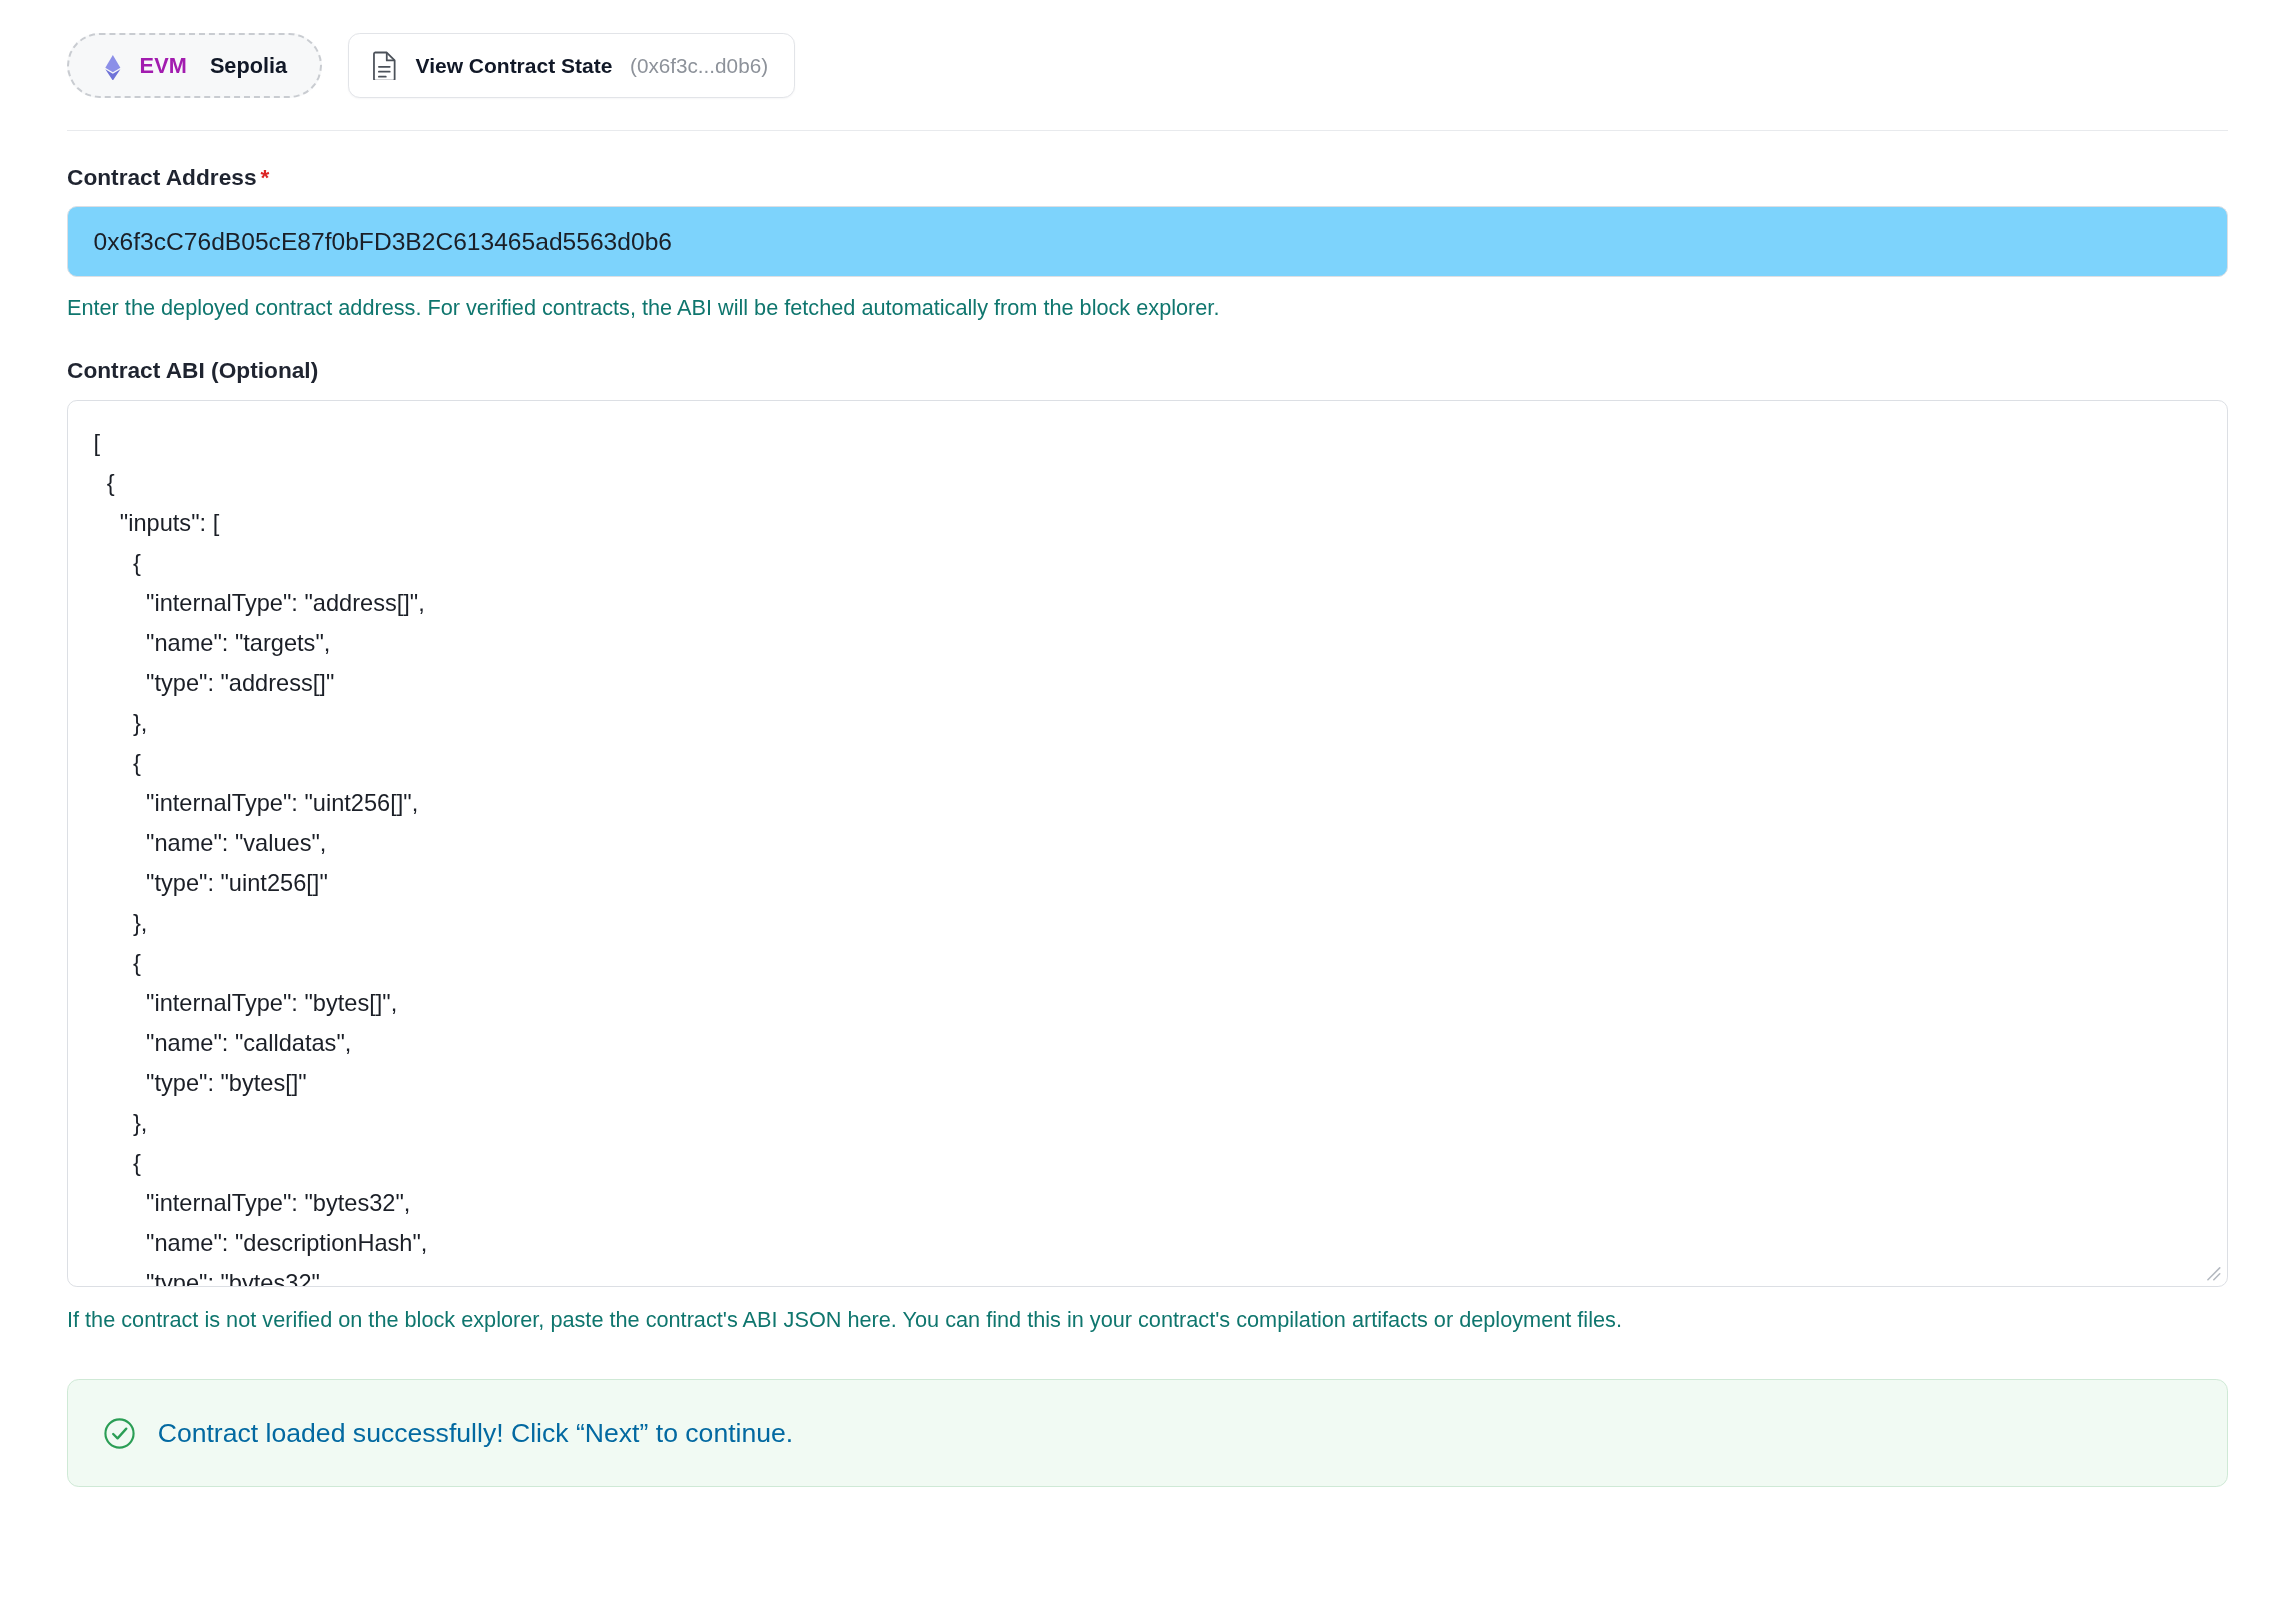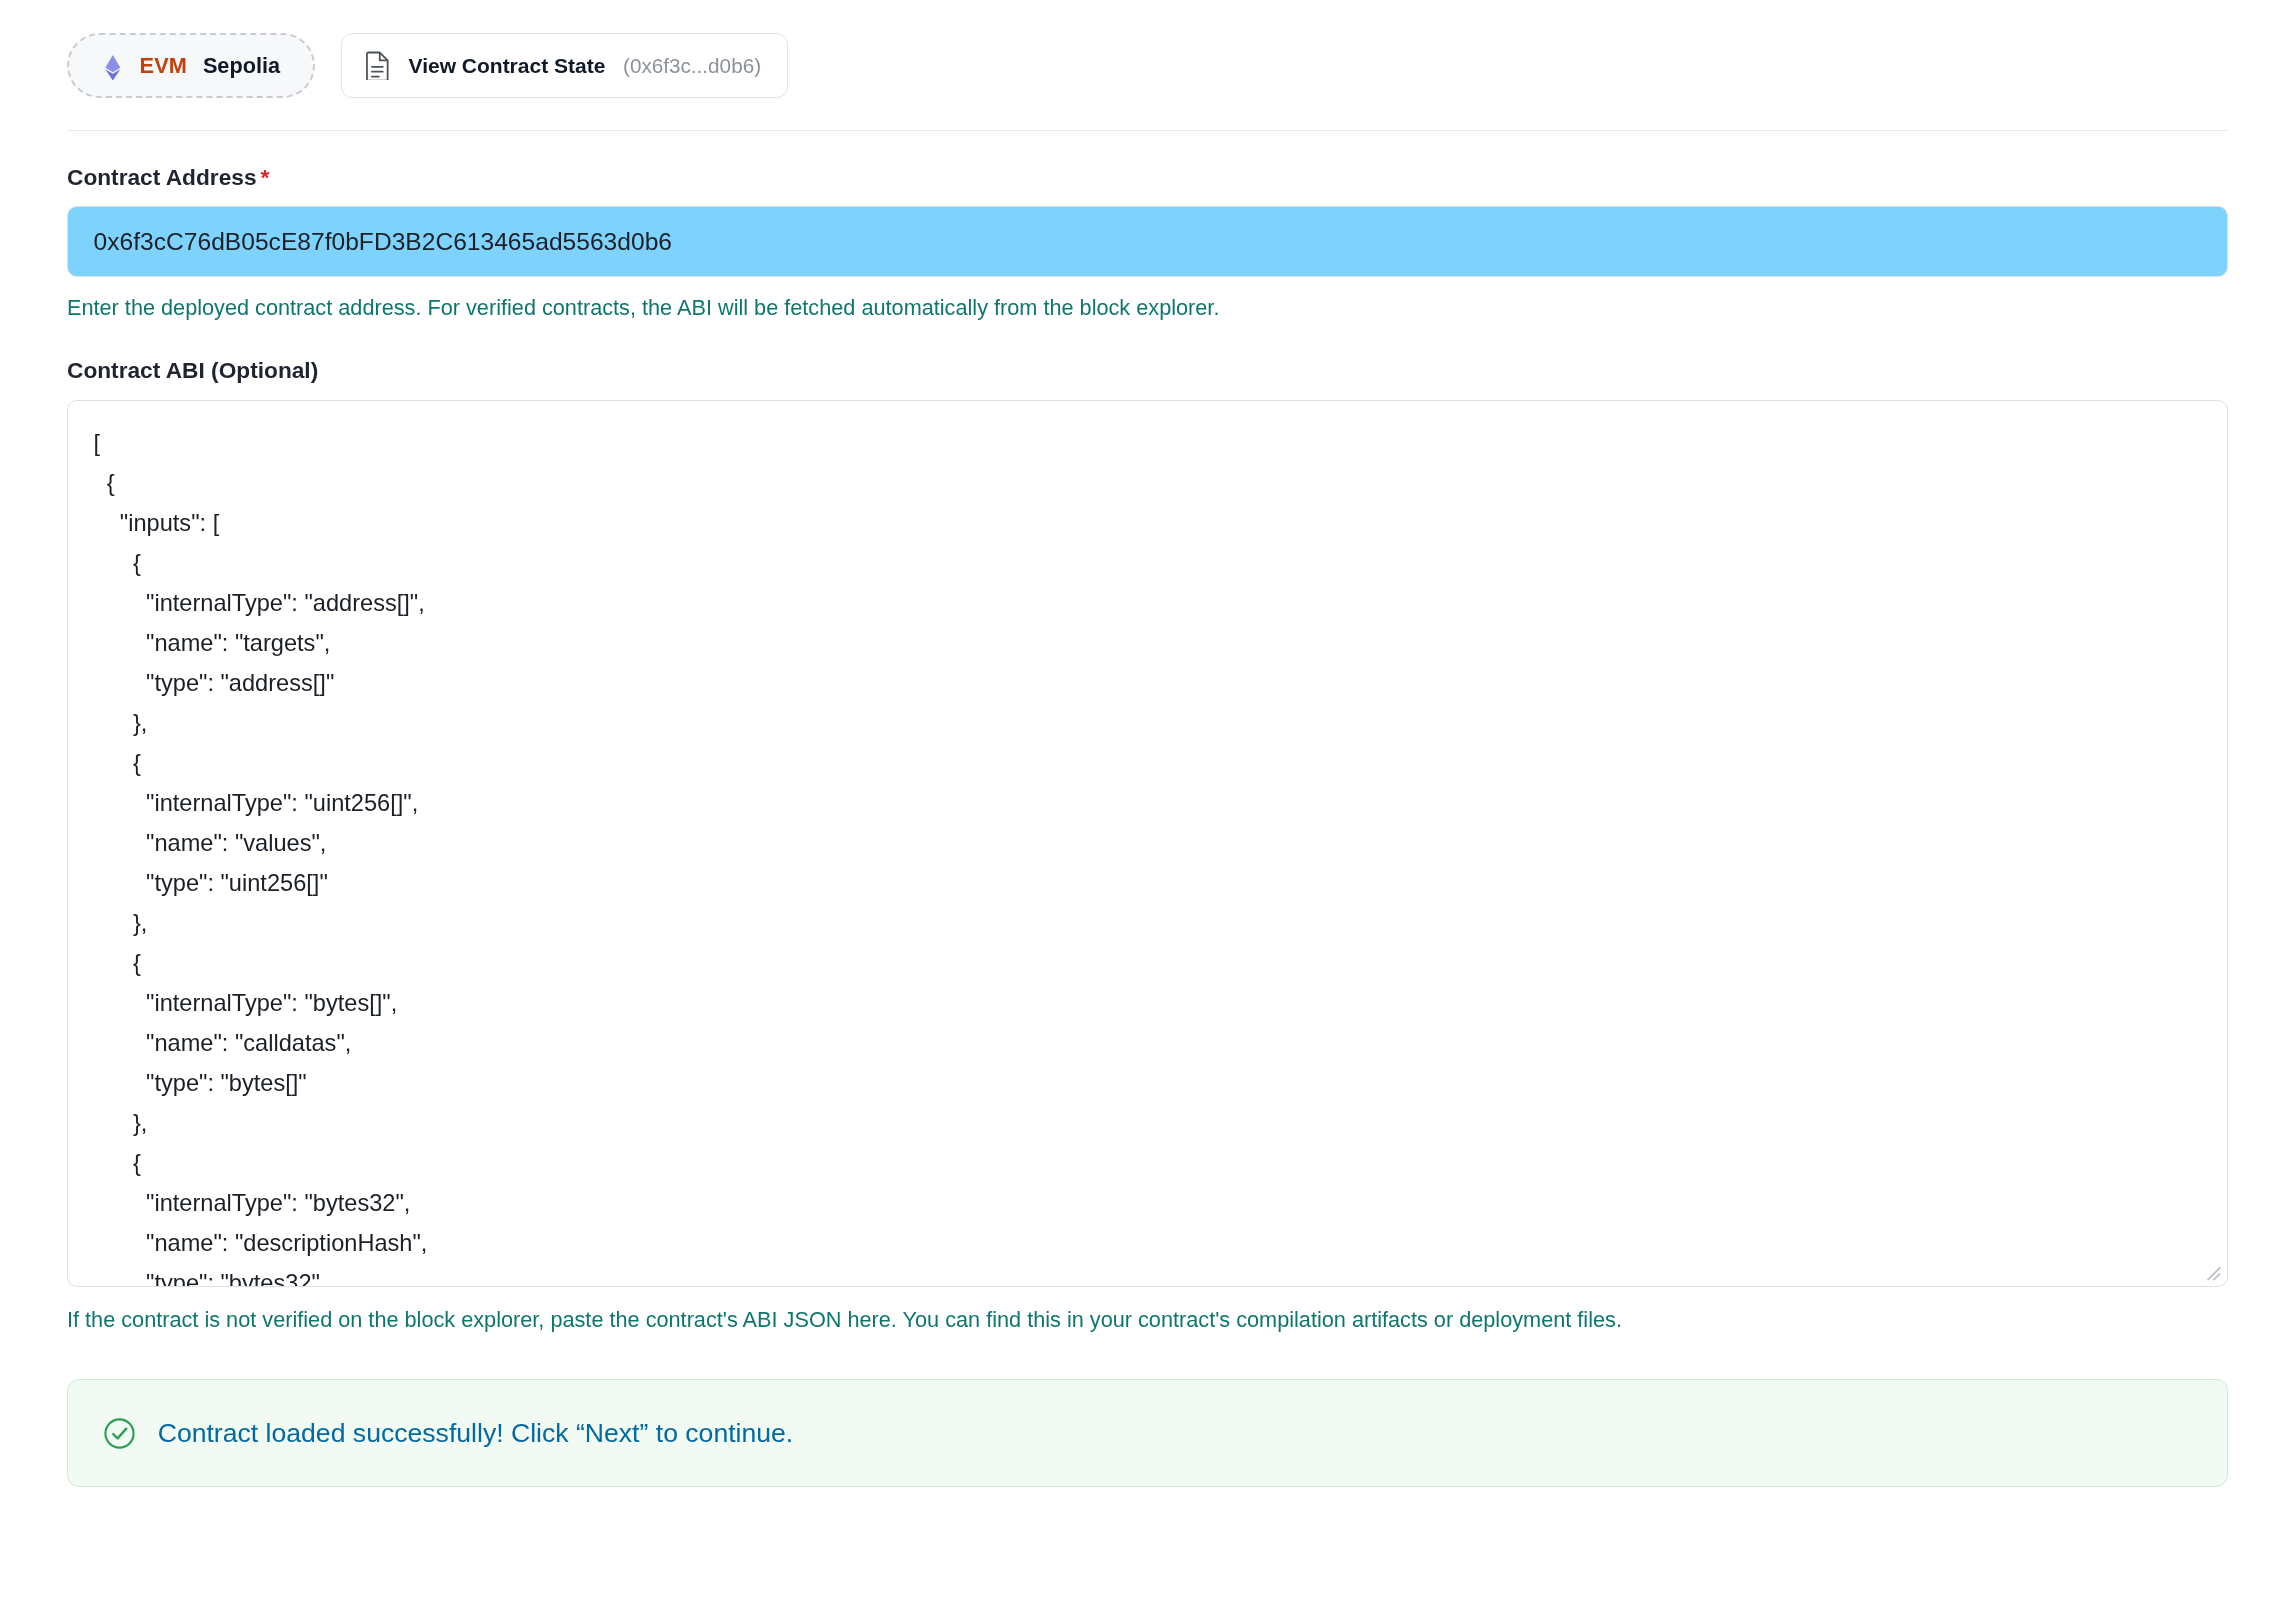--- a/index.html
+++ b/index.html
@@ -41,26 +41,27 @@
     width: 21.7px;
     height: 21.7px;
     display: inline-block;
     position: relative;
   }
   .chain-chip .diamond svg { display: block; }
   .chip-evm {
     font-size: 21.7px;
     font-weight: 700;
     letter-spacing: 0.2px;
-    color: #c2410c;
+    color: #a21caf;
   }
   .chip-network {
     font-size: 21.7px;
     font-weight: 700;
     color: #111827;
+    margin-left: 7px;
   }
 
   .state-btn {
     display: inline-flex;
     align-items: center;
     gap: 17.7px;
     height: 65px;
     padding: 0 25.6px 0 23.6px;
     border: 1.5px solid #e2e4e8;
     border-radius: 11.8px;

